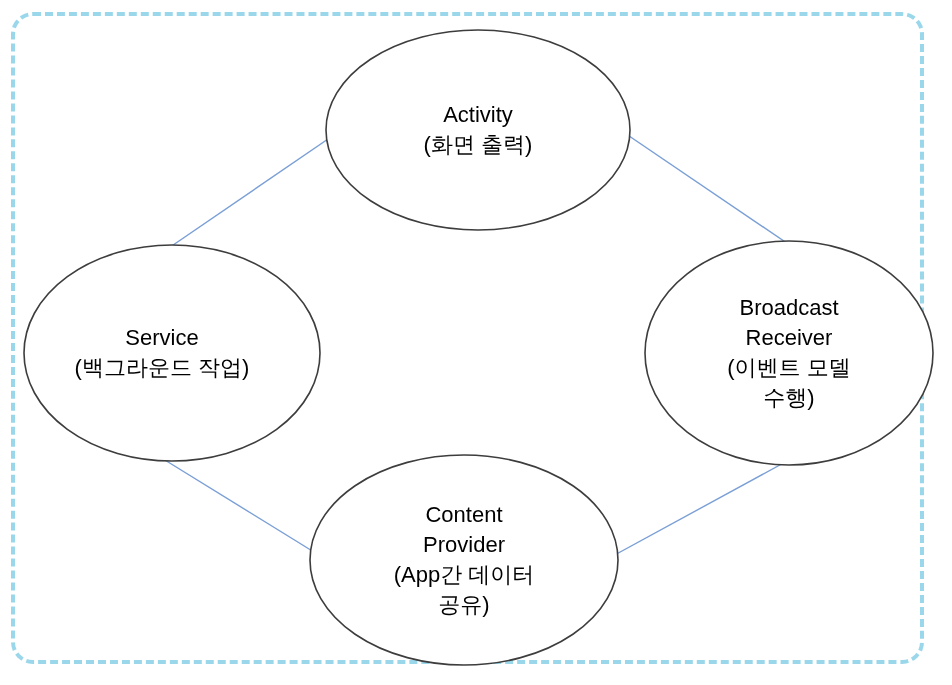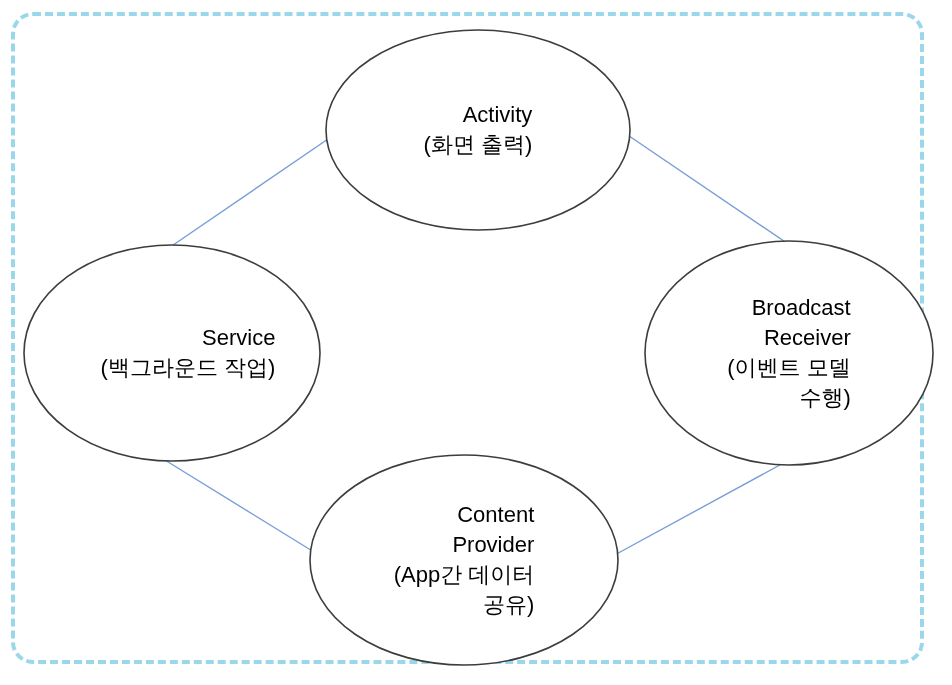--- a/index.html
+++ b/index.html
@@ -41,29 +41,29 @@
   svg .node-ellipse {
     fill: var(--node-fill, #ffffff);
     stroke: var(--node-stroke, #3d3d3d);
     stroke-width: 1.6;
   }
   .node-label {
     position: absolute;
     display: flex;
     align-items: center;
     justify-content: center;
-    text-align: right;
+    text-align: center;
     white-space: pre-line;
     color: var(--text, #000000);
     font-size: 22px;
     line-height: 1.36;
     pointer-events: none;
   }
   .label-activity         { left: 326px; top:  30px; width: 304px; height: 200px; }
-  .label-service          { left:  40px; top: 245px; width: 296px; height: 216px; }
+  .label-service          { left:  14px; top: 245px; width: 296px; height: 216px; }
   .label-broadcast        { left: 645px; top: 241px; width: 288px; height: 224px; }
   .label-content-provider { left: 310px; top: 455px; width: 308px; height: 210px; }
 </style>
 </head>
 <body>
 
 <div id="stage">
 
   <div class="frame"></div>
 

